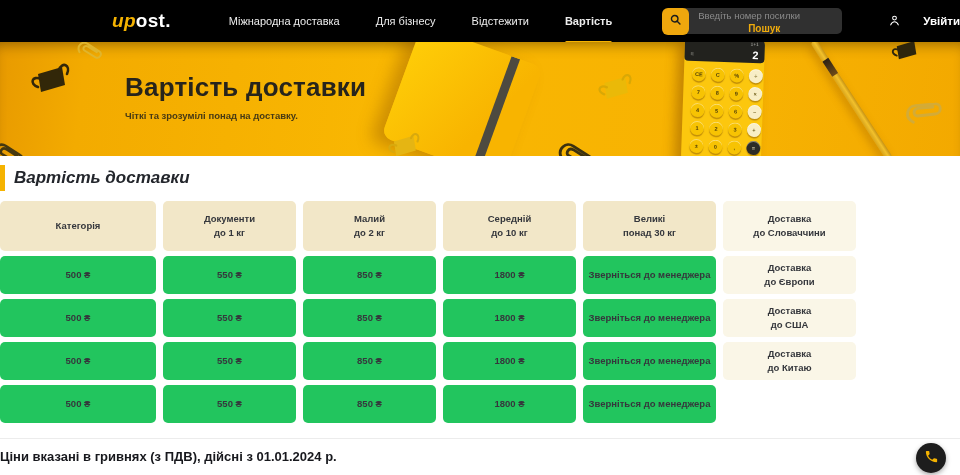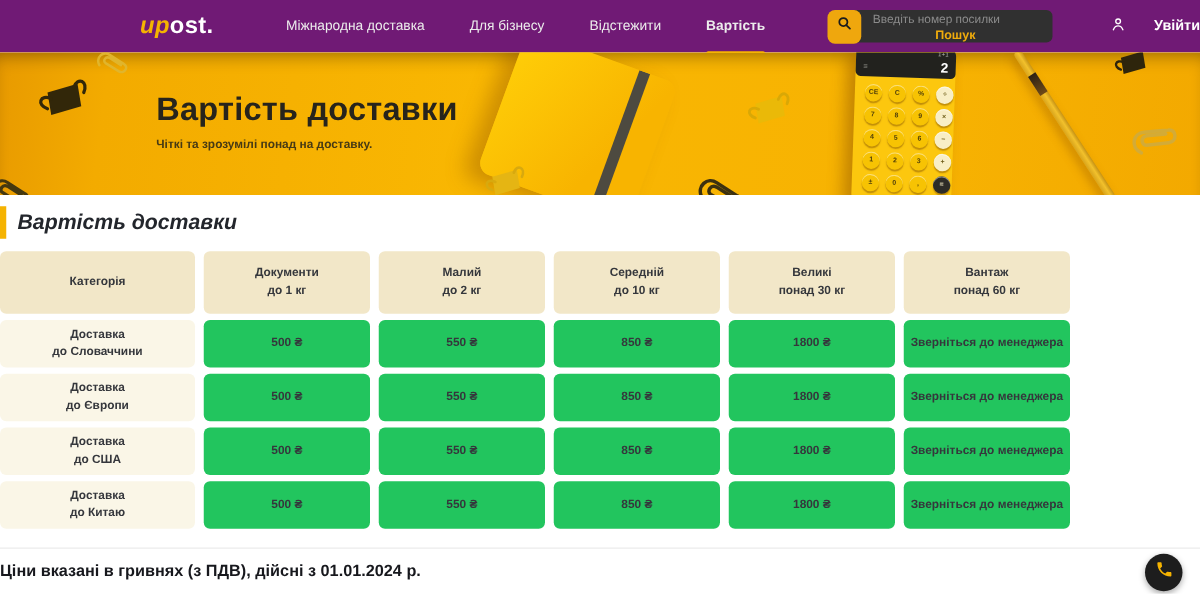--- a/index.html
+++ b/index.html
@@ -1,20 +1,20 @@
 <!DOCTYPE html>
 <html><head>
 <meta charset="utf-8">
 <style>
   * { margin:0; padding:0; box-sizing:border-box; }
   html,body { width:960px; height:475px; }
   body { font-family:"Liberation Sans", sans-serif; background:#fff; overflow:hidden; position:relative; }
 
   
-  .navbar { height:42px; background:#701a75; display:flex; align-items:center; padding-left:112px; color:#fff; }
+  .navbar { height:42px; background:#000000; display:flex; align-items:center; padding-left:112px; color:#fff; }
   .logo { font-size:19px; font-weight:bold; letter-spacing:.3px; cursor:pointer; }
   .logo .accent { color:#f5b301; font-style:italic; }
   .logo .rest { color:#fff; }
   .nav-links { display:flex; gap:36px; margin-left:58px; font-size:11px; height:42px; align-items:center; }
   .nav-link { color:#ececec; position:relative; height:52px; display:flex; align-items:center; cursor:pointer; white-space:nowrap; }
   .nav-link.active { font-weight:bold; }
   .nav-link.active::after { content:""; position:absolute; left:0; right:0; bottom:3px; height:3px; border-radius:2px; background:#f5b301; }
   .search { display:flex; align-items:center; margin-left:50px; }
   .search-iconbtn { width:27px; height:27px; background:#efa70d; border-radius:6px; display:flex; align-items:center; justify-content:center; z-index:2; cursor:pointer; }
   .search-field { display:flex; align-items:center; width:158px; height:26px; margin-left:-5px; padding:0 9px 0 11px; background:#303030; border-radius:0 5px 5px 0;flex-direction:column; }
@@ -230,24 +230,20 @@
         <span>до 2 кг</span>
       </div>
     <div class="cell cell-head">
         <span>Середній</span>
         <span>до 10 кг</span>
       </div>
     <div class="cell cell-head">
         <span>Великі</span>
         <span>понад 30 кг</span>
       </div>
-    <div class="cell cell-head">
-        <span>Вантаж</span>
-        <span>понад 60 кг</span>
-      </div>
 
     <div class="cell cell-cat">
         <span>Доставка</span>
         <span>до Словаччини</span>
       </div>
     <div class="cell cell-val">500 ₴</div>
     <div class="cell cell-val">550 ₴</div>
     <div class="cell cell-val">850 ₴</div>
     <div class="cell cell-val">1800 ₴</div>
     <div class="cell cell-val">Зверніться до менеджера</div>

